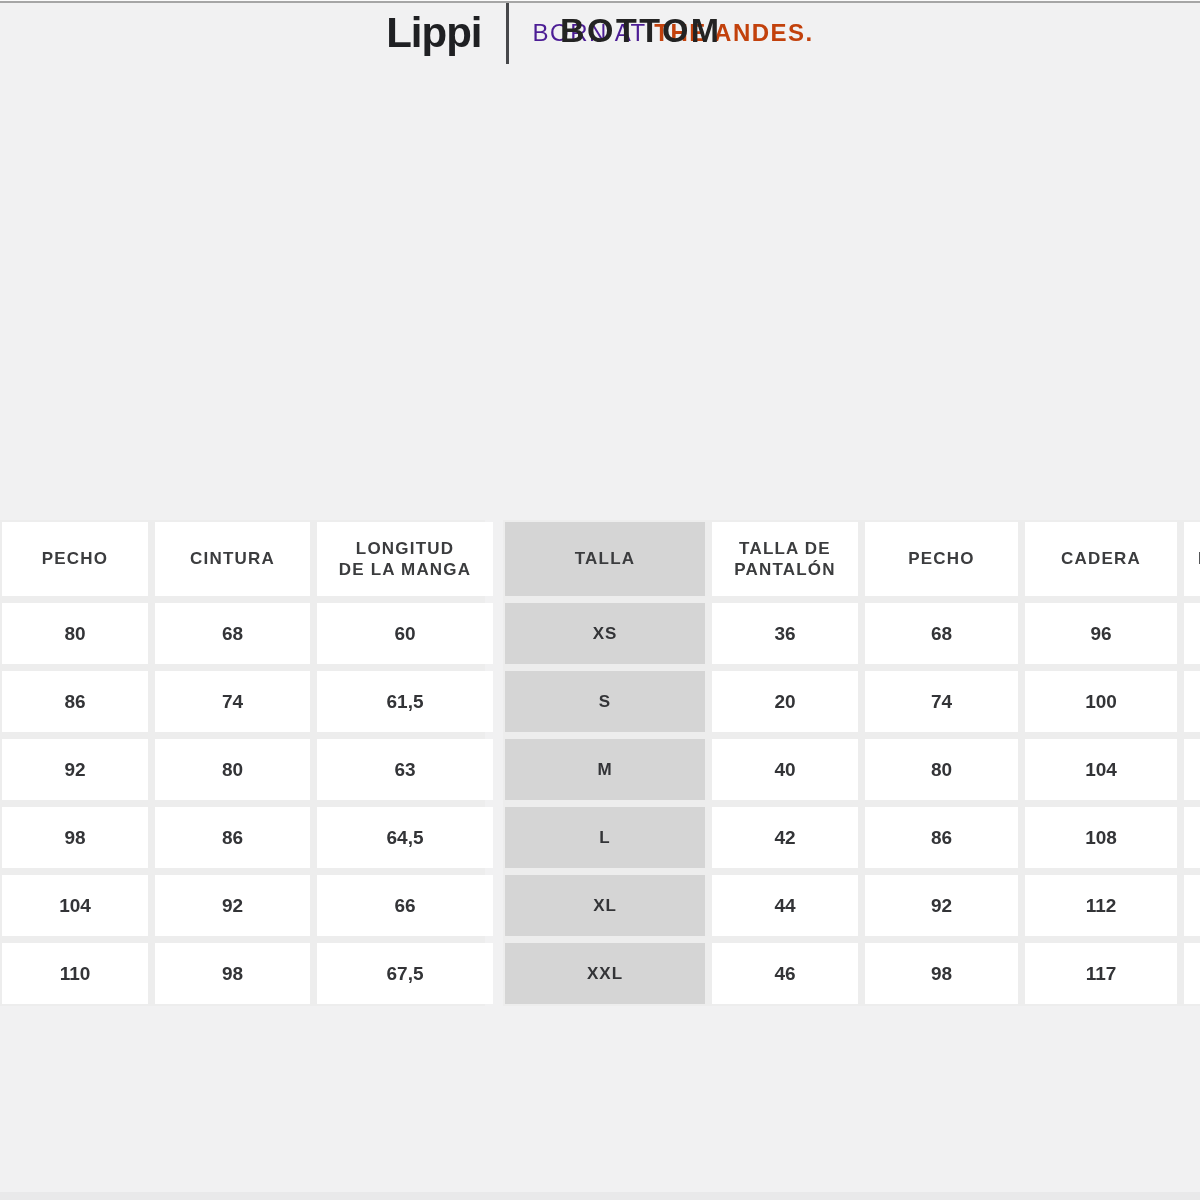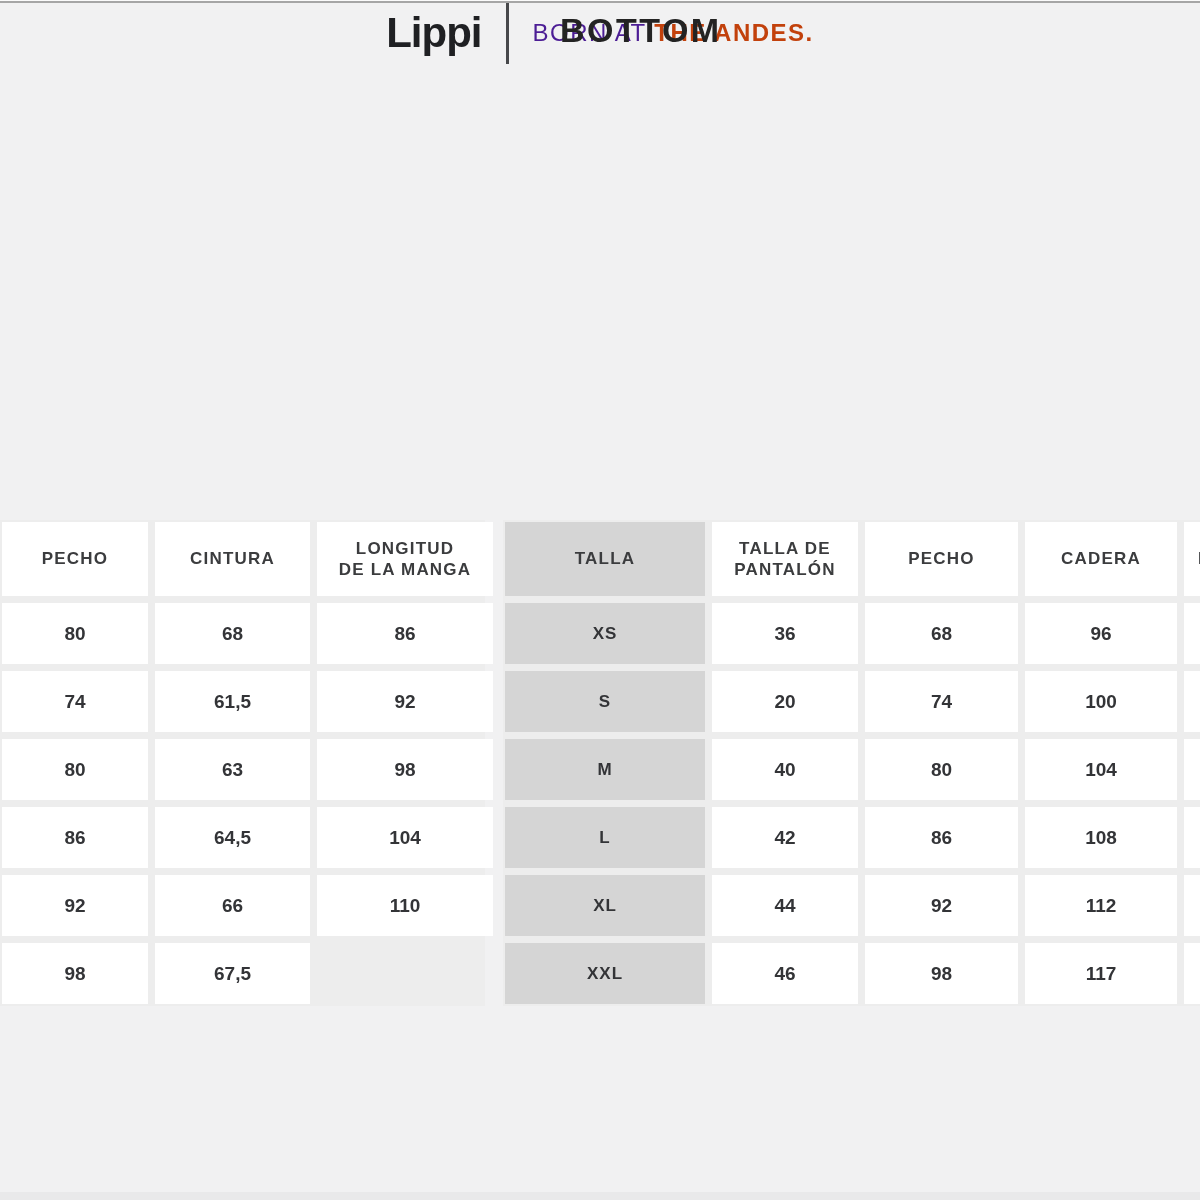--- a/index.html
+++ b/index.html
@@ -88,20 +88,21 @@
 </div>
 
 <div class="grid grid-left">
   <div class="th">PECHO</div>
   <div class="th">CINTURA</div>
   <div class="th">LONGITUD
 DE LA MANGA</div>
 
   <div class="td">80</div>
   <div class="td">68</div>
+  <div class="td">60</div>
 
   <div class="td">86</div>
   <div class="td">74</div>
   <div class="td">61,5</div>
 
   <div class="td">92</div>
   <div class="td">80</div>
   <div class="td">63</div>
 
   <div class="td">98</div>

